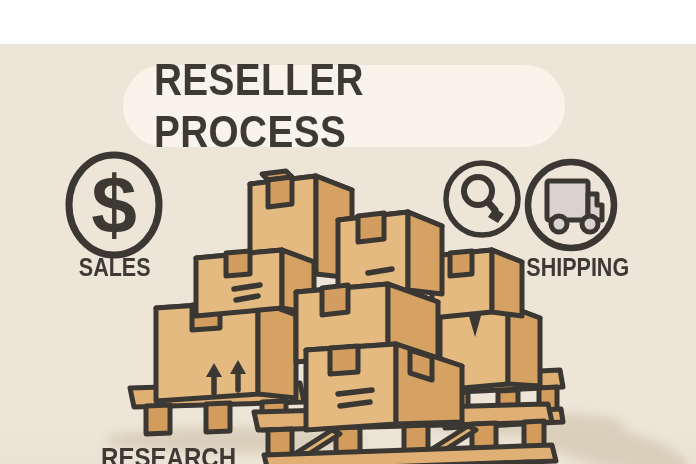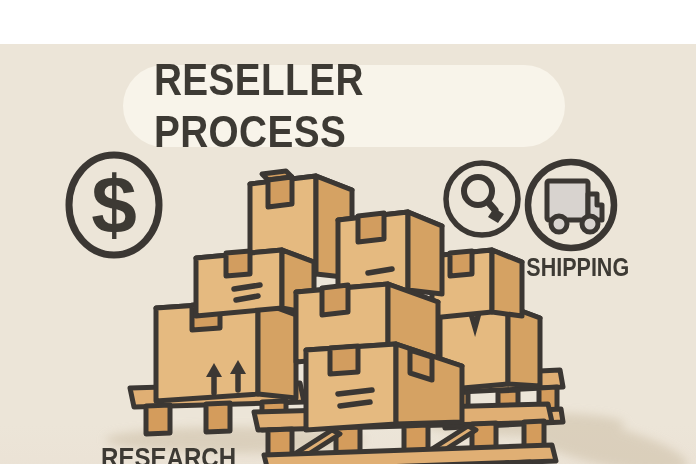--- a/index.html
+++ b/index.html
@@ -172,20 +172,23 @@
       <circle class="gray" cx="559" cy="180" r="8" stroke="var(--outline)" stroke-width="5"></circle>
       <circle class="gray" cx="590" cy="180" r="8" stroke="var(--outline)" stroke-width="5"></circle>
     </g>
   </svg>
 
   <div class="title-pill">
     <span class="txt-inner condensed">RESELLER PROCESS</span>
   </div>
 
   <div class="txt dollar-glyph">$</div>
+  <div class="txt lbl-sales">
+    <span class="condensed">SALES</span>
+  </div>
   <div class="txt lbl-shipping">
     <span class="condensed">SHIPPING</span>
   </div>
   <div class="txt lbl-research">
     <span class="condensed">RESEARCH</span>
   </div>
 
 </div>
 
 </body></html>

